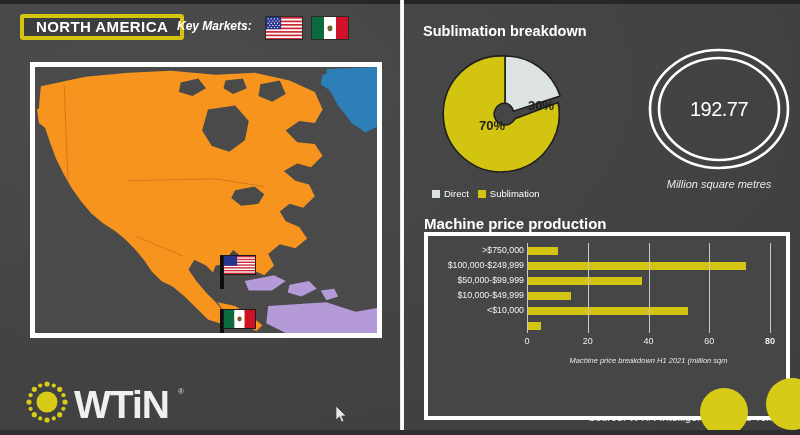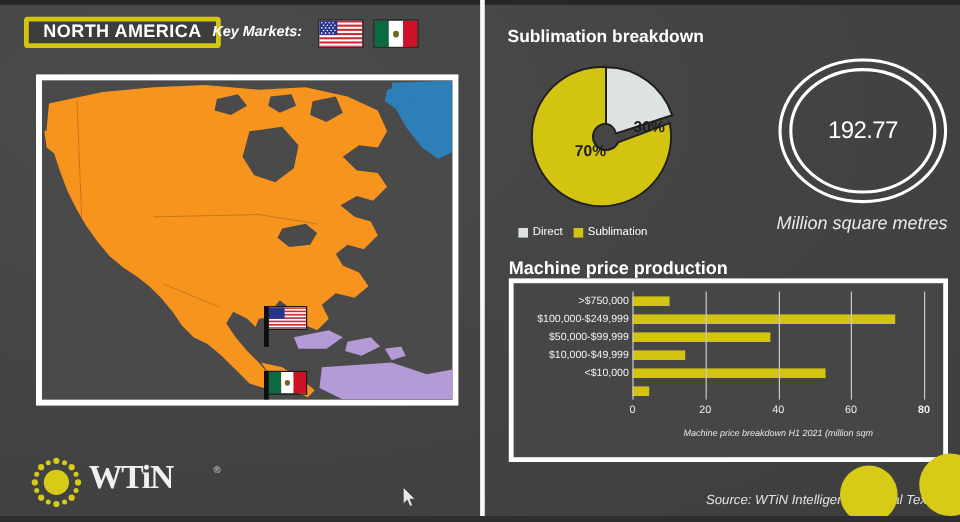--- a/index.html
+++ b/index.html
@@ -57,22 +57,22 @@
   .pin .pole{position:absolute;left:0;top:0;width:4px;height:34px;background:#0d0d0d;}
   .pin .fl{position:absolute;left:3px;top:0;width:33px;height:20px;
     border:1px solid #1c1c1c;box-sizing:border-box;overflow:hidden;}
   .pin-us{left:185px;top:188px;}
   .pin-mx{left:185px;top:242px;}
 
   
   .logo{position:absolute;left:18px;bottom:10px;width:180px;height:54px;}
   .logo .sun{position:absolute;left:6px;top:8px;width:46px;height:46px;}
   .logo .wtin{position:absolute;left:56px;top:12px;
-    font-size:28px;font-weight:bold;color:#f0f0f0;letter-spacing:-1px;
-    font-family:Liberation Serif, serif;}
+    font-size:39px;font-weight:bold;color:#f0f0f0;letter-spacing:-1px;
+    font-family:Liberation Sans, sans-serif;}
   .logo .reg{position:absolute;left:160px;top:16px;font-size:8px;color:#d8d8d8;}
 
   .source{
     position:absolute;right:8px;bottom:12px;
     font-size:11px;font-style:italic;color:#e2e2e2;
     text-align:right;white-space:nowrap;
   }
 
   
   .cursor{position:absolute;left:336px;top:406px;width:12px;height:18px;}
@@ -101,27 +101,27 @@
   .legend .tx{color:#ffffff;font-size:9.5px;white-space:nowrap;}
 
   .gauge{position:absolute;left:647px;top:47px;width:144px;height:124px;}
   .gauge svg{display:block;}
   .gauge .val{
     position:absolute;left:0;top:0;width:144px;height:124px;
     display:flex;align-items:center;justify-content:center;
     color:#ffffff;font-size:20px;letter-spacing:-0.5px;
   }
   .gauge-cap{
-    position:absolute;left:647px;top:178px;width:144px;text-align:left;
-    font-size:15px;font-style:italic;color:#e8e8e8;
+    position:absolute;left:647px;top:178px;width:144px;text-align:center;
+    font-size:11px;font-style:italic;color:#e8e8e8;
   }
 
   
   .chart-frame{
-    position:absolute;left:424px;top:232px;width:366px;height:153px;
+    position:absolute;left:424px;top:232px;width:366px;height:188px;
     border:4px solid #ffffff;box-sizing:border-box;background:#464646;
   }
   .chart-inner{position:relative;width:100%;height:100%;}
   .cat-labels{
     position:absolute;left:0;top:7px;width:99px;
   }
   .cat-labels div{
     height:15px;line-height:15px;text-align:right;
     color:#f2f2f2;font-size:8.8px;white-space:nowrap;padding-right:3px;
   }

